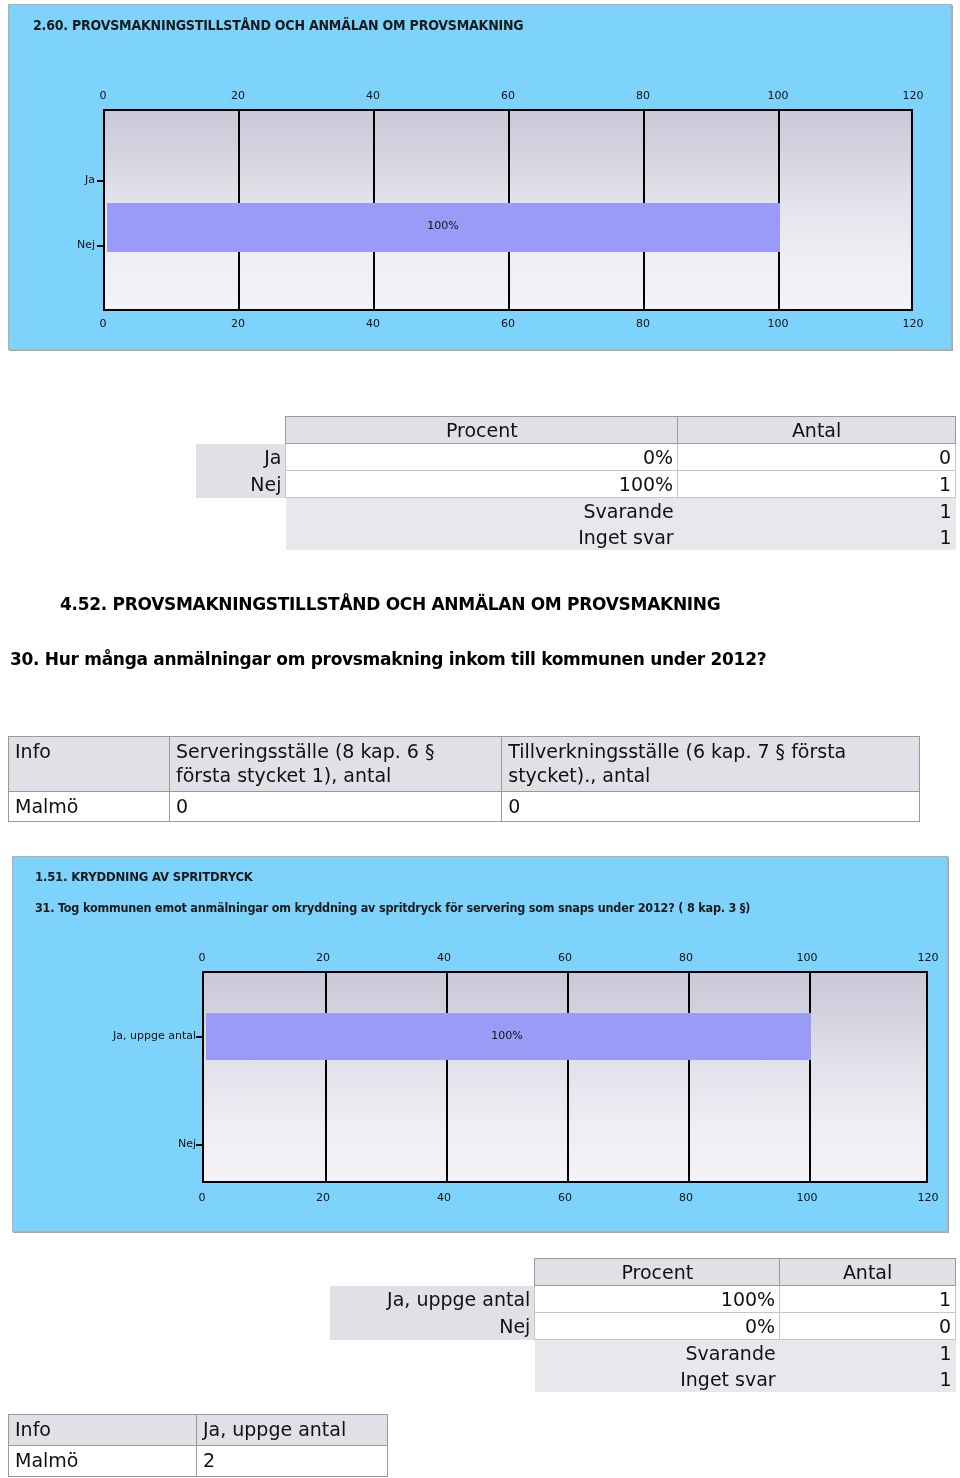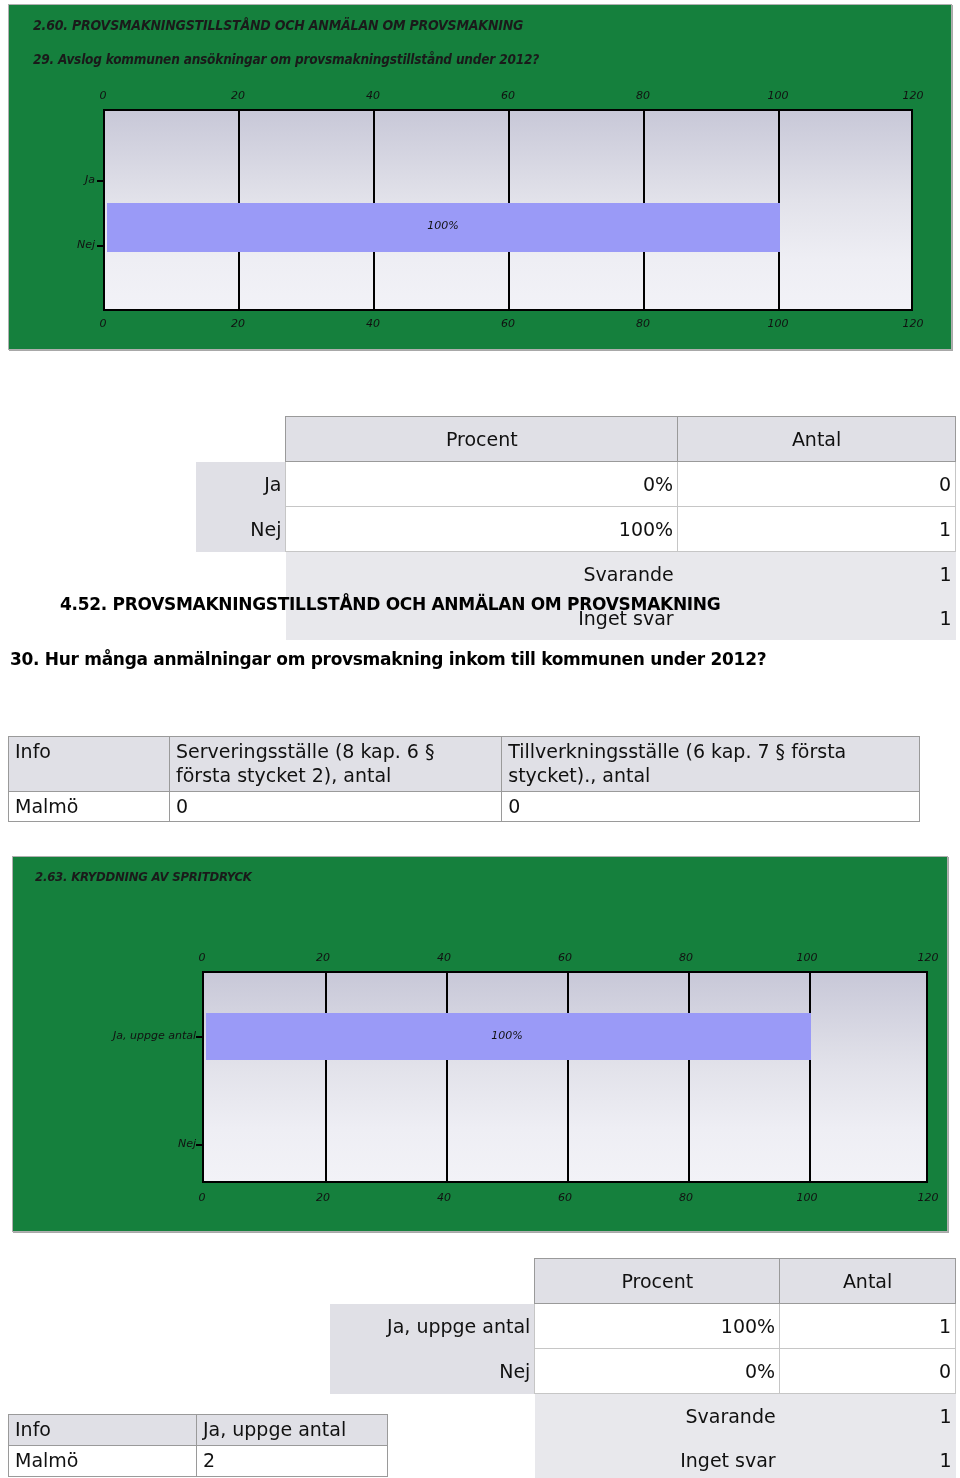--- a/index.html
+++ b/index.html
@@ -8,25 +8,24 @@
     background:#ffffff;
     font-family:"DejaVu Sans", sans-serif;
     -webkit-font-smoothing:antialiased;
     overflow:hidden;
     position:relative;
   }
 
   
   .chart-panel{
     position:absolute;
-    background:#15803d;
+    background:#7dd3fc;
     border:1px solid #b0b0b0;
     box-sizing:border-box;
     box-shadow:1px 1px 0 #a8a8a8;
-    font-style:italic;
   }
   .chart-title{
     position:absolute;
     font-weight:bold;
     color:#1a1a1a;
     font-family:"DejaVu Sans Condensed","Liberation Sans",sans-serif;
     letter-spacing:-0.2px;
     white-space:nowrap;
   }
   .chart-question{
@@ -105,21 +104,21 @@
 
   
   .result-table{
     position:absolute;
     border-collapse:collapse;
     font-size:19px;
     font-family:"DejaVu Sans",sans-serif;
     color:#111;
   }
   .result-table td{
-    padding:11px 4px;
+    padding:2px 4px;
     height:26px;
     box-sizing:border-box;
     vertical-align:middle;
   }
   .rt-rowlabel{
     background:#e0e0e6;
     text-align:right;
     border:none;
     white-space:nowrap;
   }
@@ -157,21 +156,20 @@
   .info-head{background:#e0e0e6;}
   .info-cell{background:#ffffff;}
 </style>
 </head>
 <body>
 
 <div class="chart-panel" style="left:8px;top:4px;width:944px;height:346px;">
 
   <div class="chart-title" style="left:24px;top:12px;font-size:14px;">2.60. PROVSMAKNINGSTILLSTÅND OCH ANMÄLAN OM PROVSMAKNING</div>
 
-  <div class="chart-question" style="left:24px;top:46px;font-size:13.5px;">29. Avslog kommunen  ansökningar om provsmakningstillstånd under 2012?</div>
 
   <div class="tick-label" style="left:74px;top:84px;">0</div>
   <div class="tick-label" style="left:209px;top:84px;">20</div>
   <div class="tick-label" style="left:344px;top:84px;">40</div>
   <div class="tick-label" style="left:479px;top:84px;">60</div>
   <div class="tick-label" style="left:614px;top:84px;">80</div>
   <div class="tick-label" style="left:749px;top:84px;">100</div>
   <div class="tick-label" style="left:884px;top:84px;">120</div>
 
   <div class="plot" style="left:94px;top:104px;width:810px;height:202px;">
@@ -232,35 +230,36 @@
   </table>
 
 <div class="section-heading" style="left:60px;top:594px;">4.52. PROVSMAKNINGSTILLSTÅND OCH ANMÄLAN OM PROVSMAKNING</div>
 
 <div class="question-heading" style="left:10px;top:648px;width:880px;">30. Hur många anmälningar om provsmakning inkom till kommunen under 2012?</div>
 
 <table class="info-table" style="left:8px;top:736px;width:912px;">
   <tbody>
       <tr>
     <td class="info-head" style="width:155px;">Info</td>
-    <td class="info-head" style="width:333px;">Serveringsställe (8 kap. 6 § första stycket 2), antal</td>
+    <td class="info-head" style="width:333px;">Serveringsställe (8 kap. 6 § första stycket 1), antal</td>
     <td class="info-head" style="width:424px;">Tillverkningsställe (6 kap. 7 § första stycket)., antal</td>
   </tr>
   <tr>
     <td class="info-cell">Malmö</td>
     <td class="info-cell">0</td>
     <td class="info-cell">0</td>
   </tr>
 </tbody>
   </table>
 
 <div class="chart-panel" style="left:12px;top:856px;width:936px;height:376px;">
 
-  <div class="chart-title" style="left:22px;top:12px;font-size:13px;">2.63. KRYDDNING AV SPRITDRYCK</div>
-
+  <div class="chart-title" style="left:22px;top:12px;font-size:13px;">1.51. KRYDDNING AV SPRITDRYCK</div>
+
+  <div class="chart-question" style="left:22px;top:42px;font-size:12.5px;width:890px;line-height:1.5;">31. Tog kommunen emot anmälningar om kryddning av spritdryck för servering som snaps under 2012? ( 8 kap. 3 §)</div>
 
   <div class="tick-label" style="left:169px;top:94px;">0</div>
   <div class="tick-label" style="left:290px;top:94px;">20</div>
   <div class="tick-label" style="left:411px;top:94px;">40</div>
   <div class="tick-label" style="left:532px;top:94px;">60</div>
   <div class="tick-label" style="left:653px;top:94px;">80</div>
   <div class="tick-label" style="left:774px;top:94px;">100</div>
   <div class="tick-label" style="left:895px;top:94px;">120</div>
 
   <div class="plot" style="left:189px;top:114px;width:726px;height:212px;">

